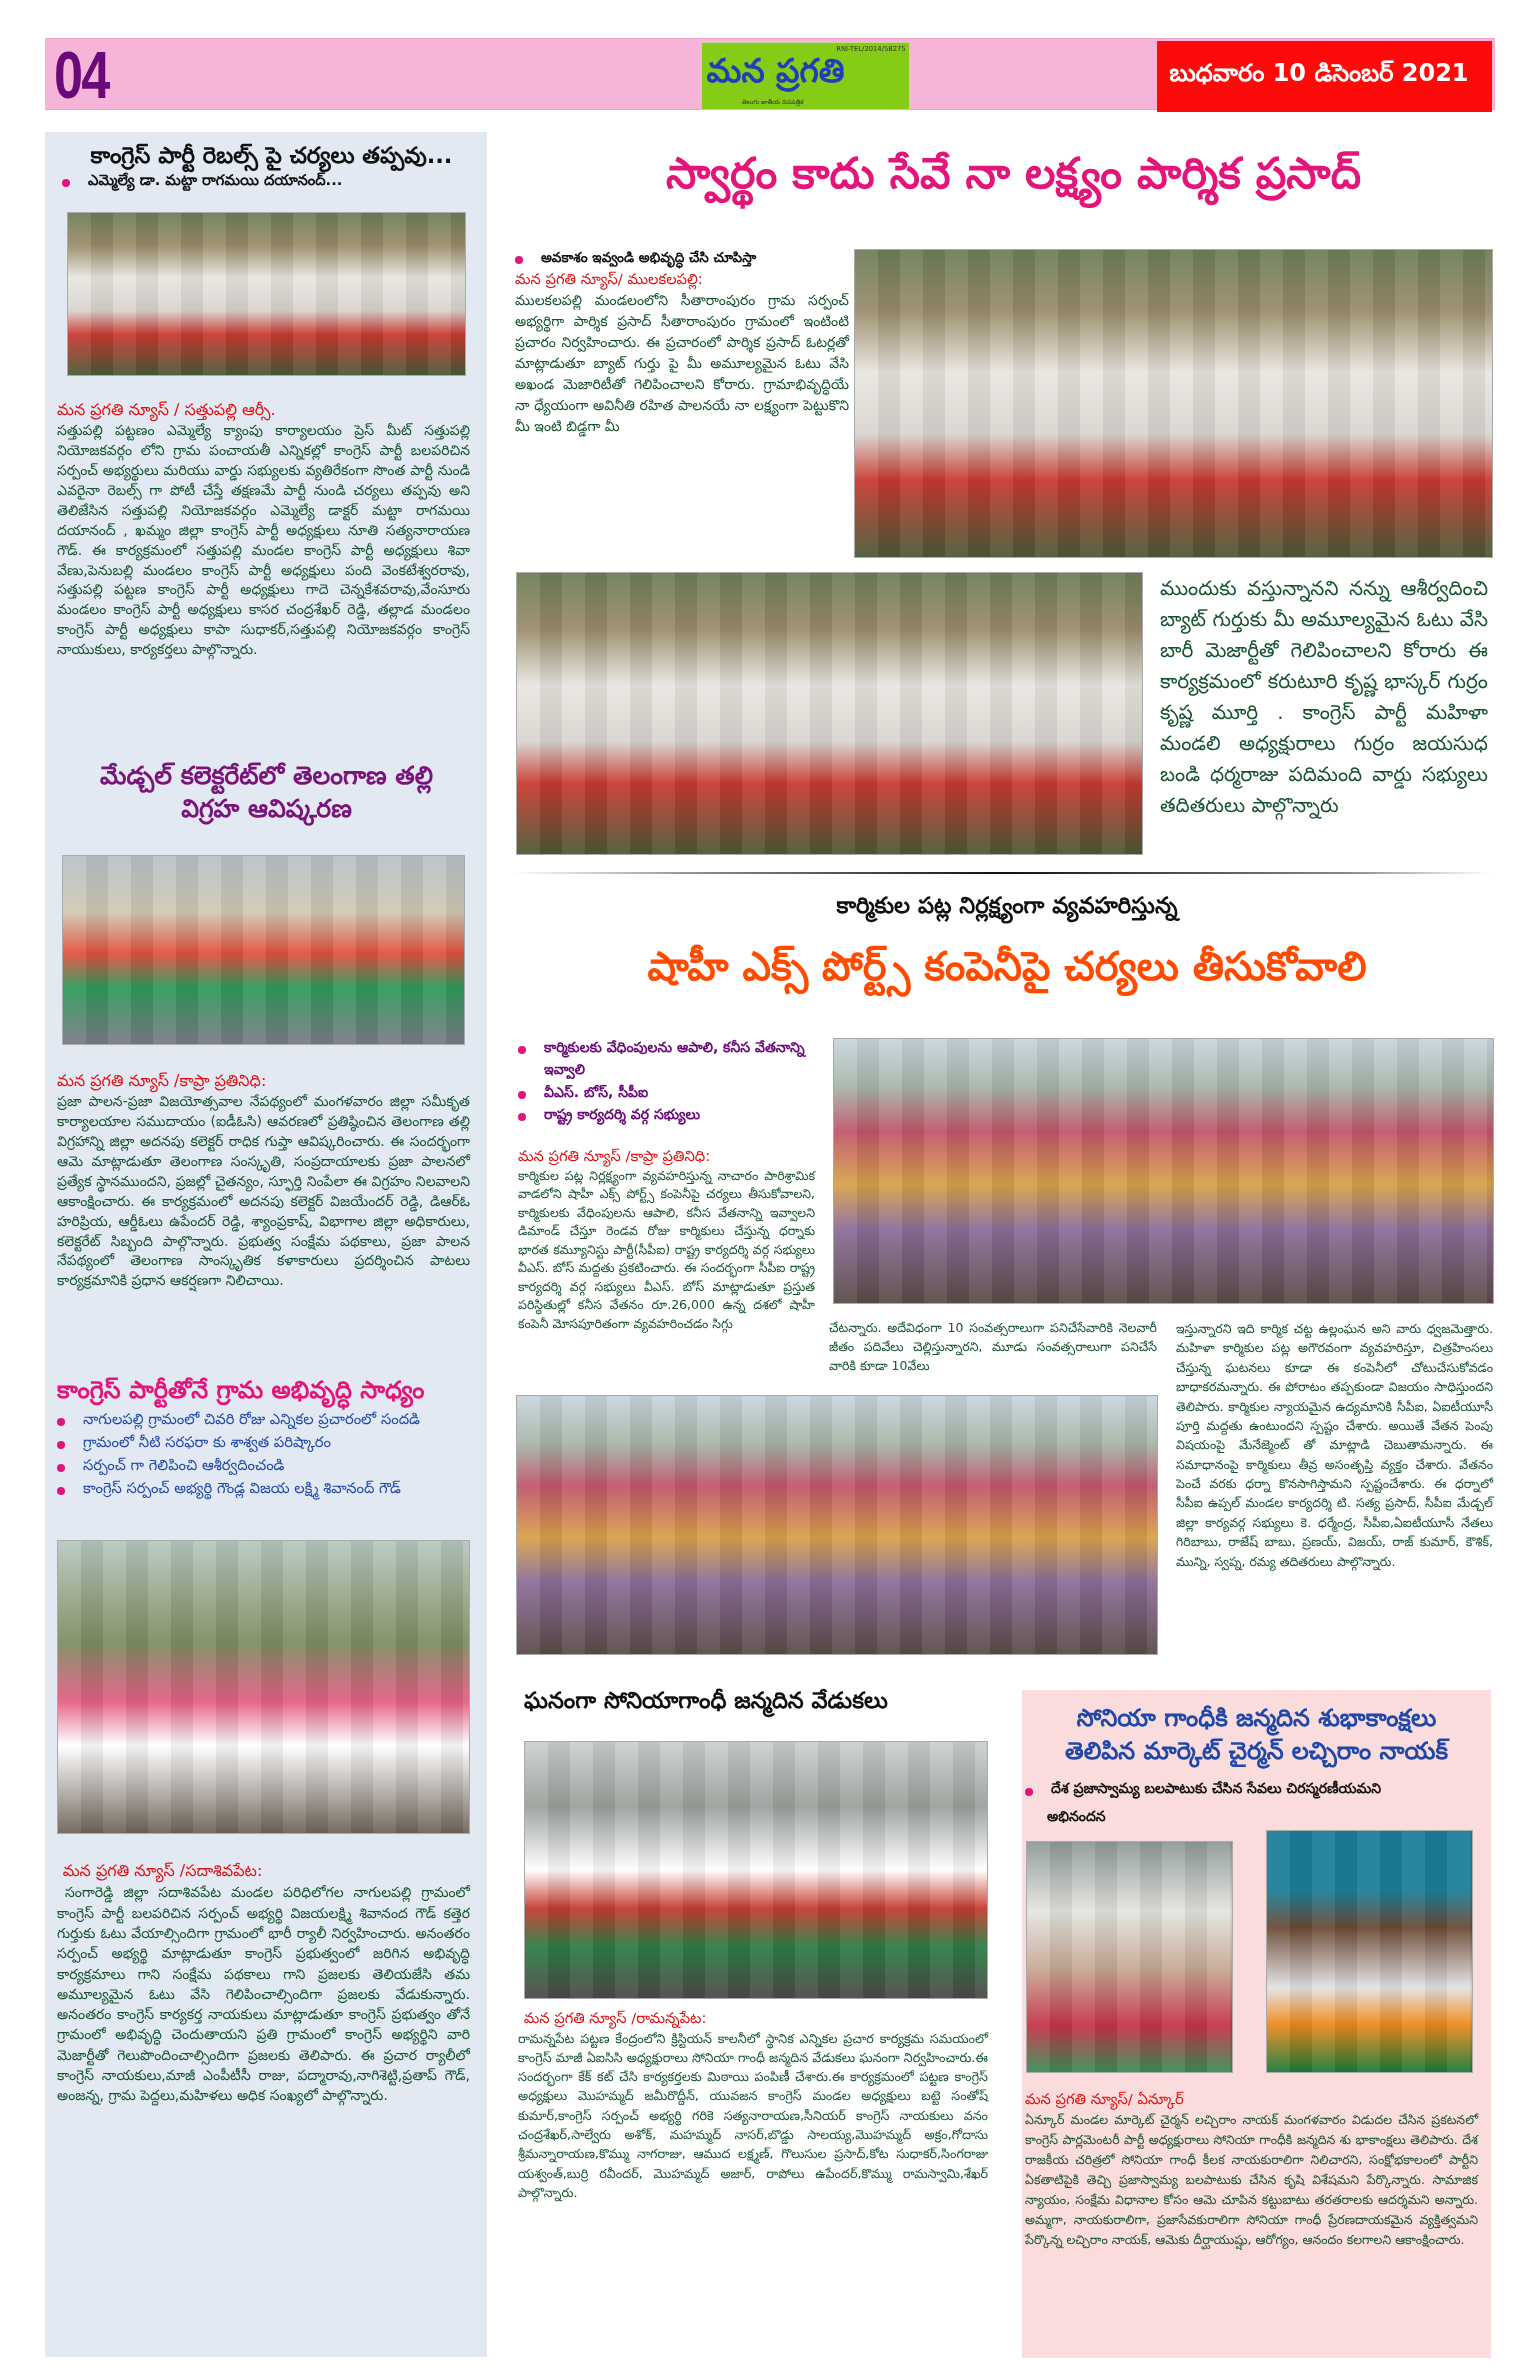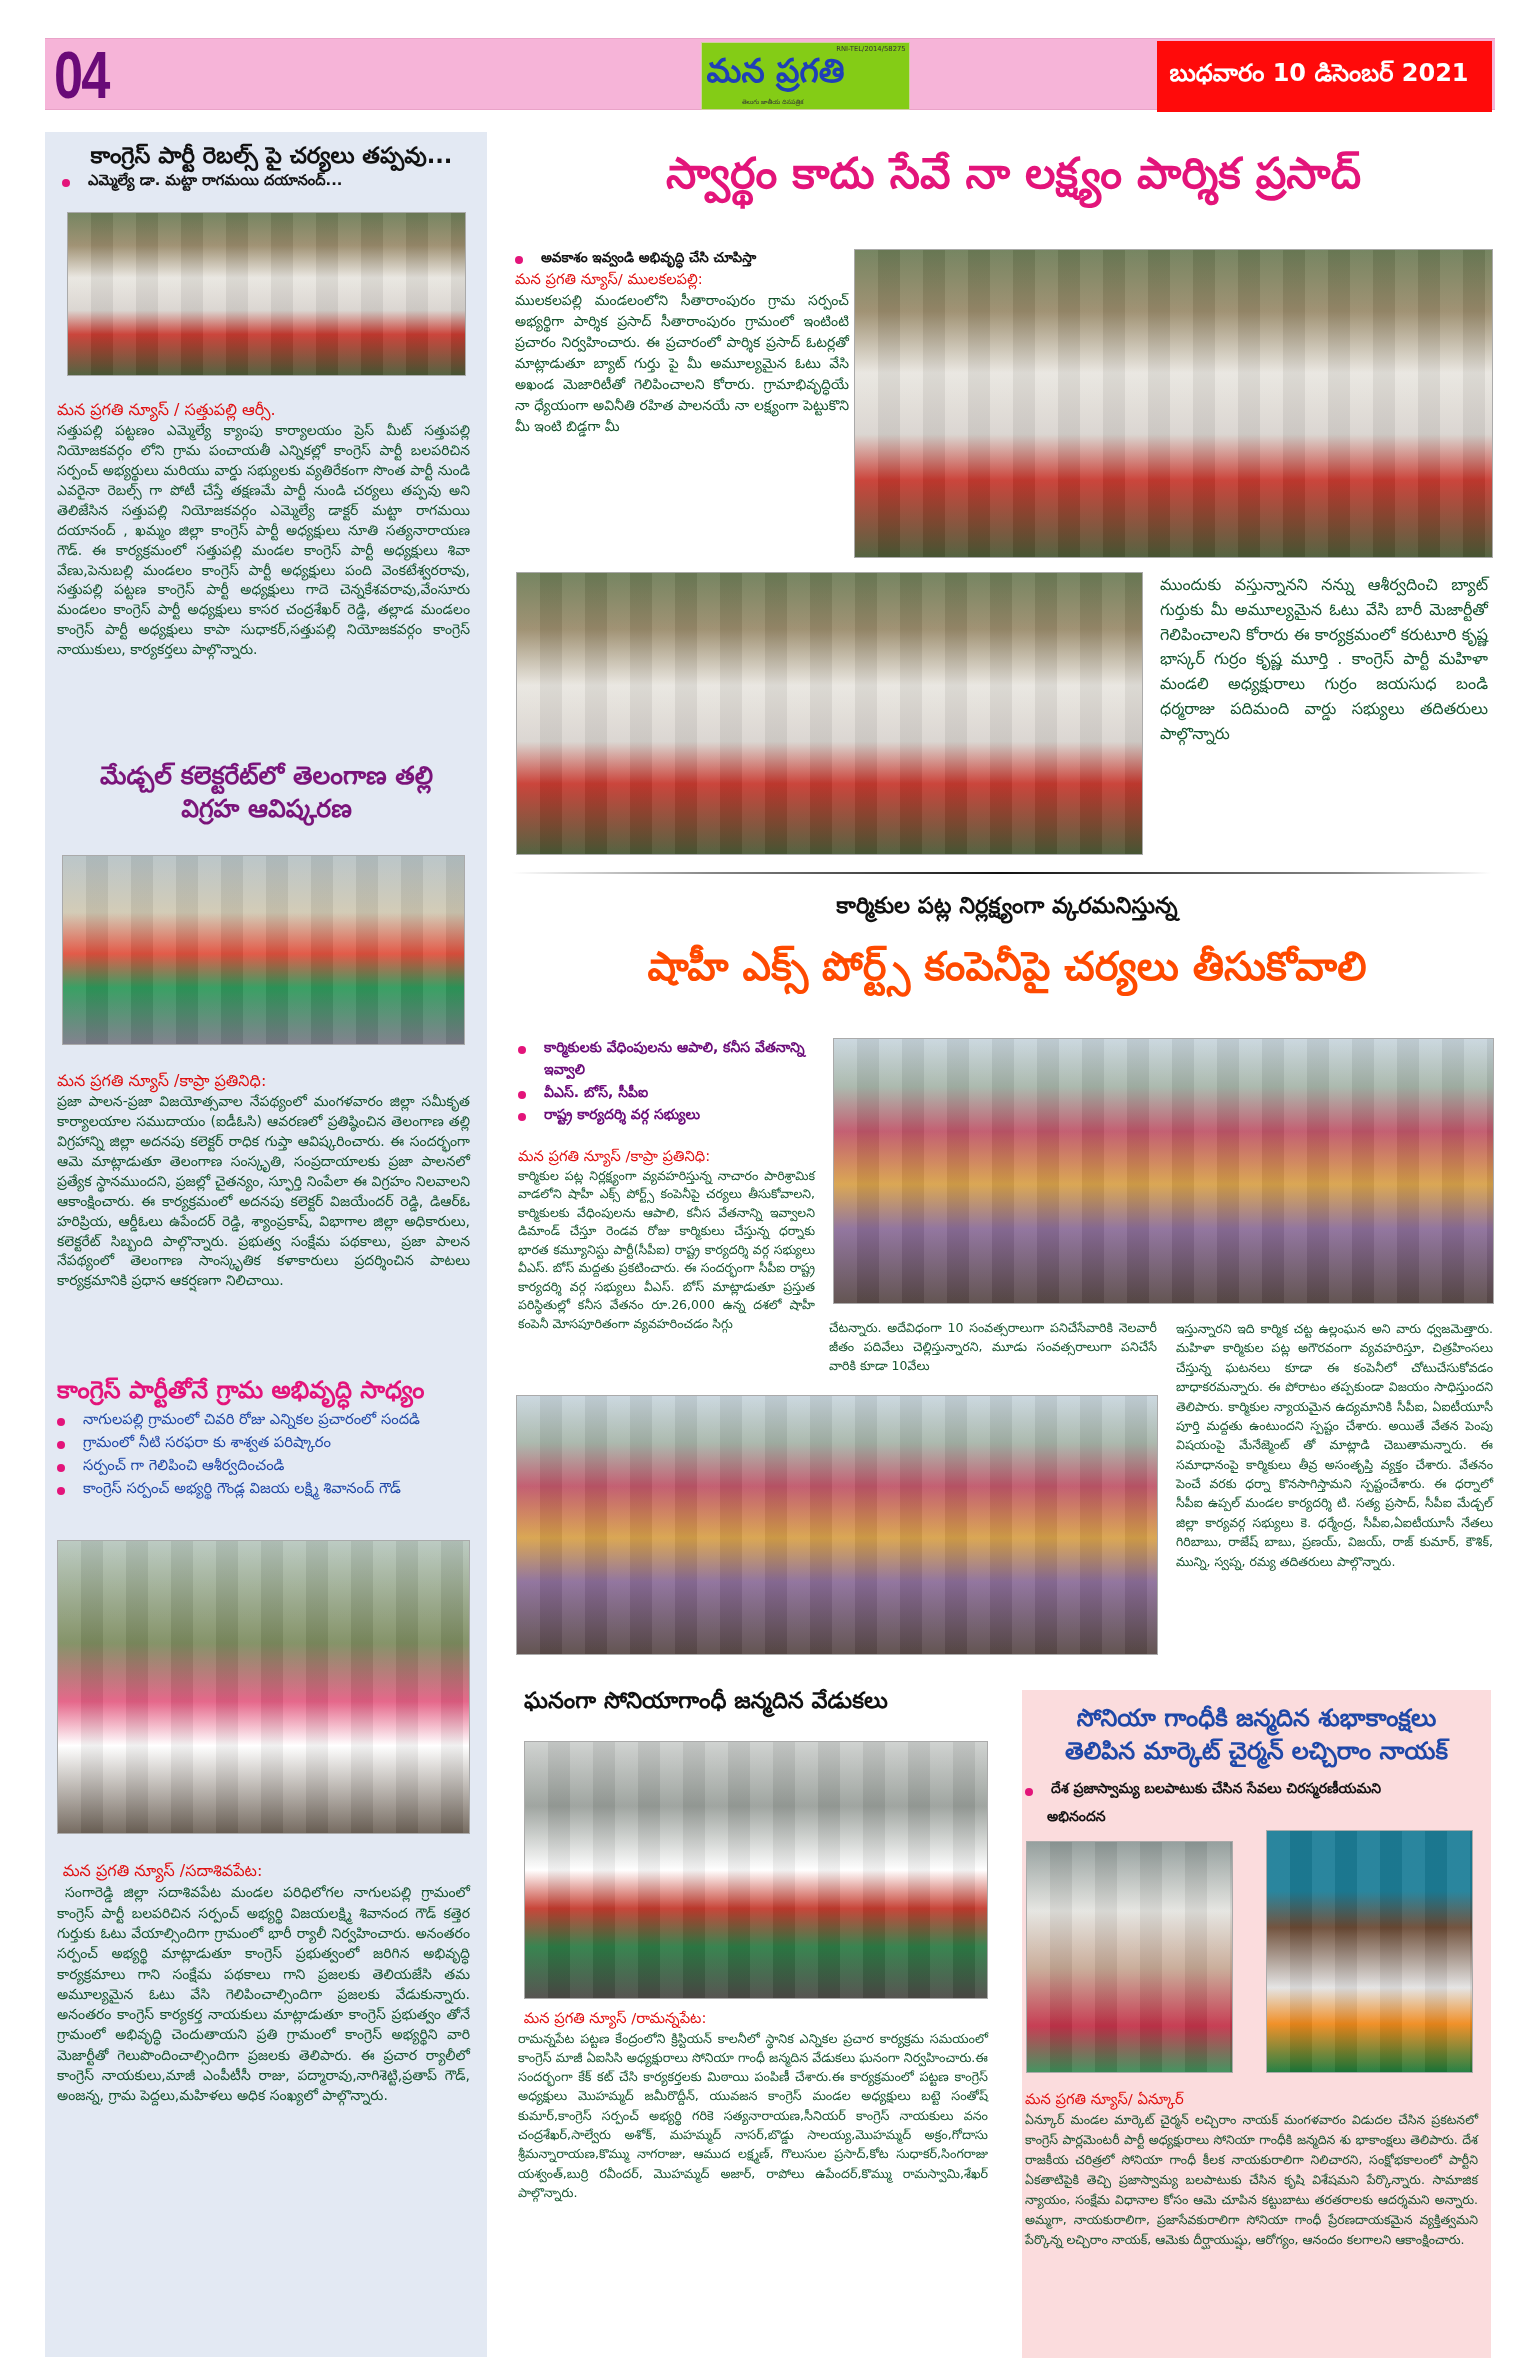--- a/index.html
+++ b/index.html
@@ -111,26 +111,26 @@
   <div class="bullet">
     <span class="dot" style="margin-top:6.8px;"></span>
     <span style="font-size:13.6px; font-weight:700;">అవకాశం ఇవ్వండి అభివృద్ధి చేసి చూపిస్తా</span>
   </div>
   <div class="byline" style="font-size:14.7px;">మన ప్రగతి న్యూస్/ ములకలపల్లి:</div>
   <div class="body-text" style="font-size:14px; line-height:1.5;">ములకలపల్లి మండలంలోని సీతారాంపురం గ్రామ సర్పంచ్ అభ్యర్థిగా పార్శిక ప్రసాద్ సీతారాంపురం గ్రామంలో ఇంటింటి ప్రచారం నిర్వహించారు. ఈ ప్రచారంలో పార్శిక ప్రసాద్ ఓటర్లతో మాట్లాడుతూ బ్యాట్ గుర్తు పై మీ అమూల్యమైన ఓటు వేసి అఖండ మెజారిటీతో గెలిపించాలని కోరారు. గ్రామాభివృద్ధియే నా ధ్యేయంగా అవినీతి రహిత పాలనయే నా లక్ష్యంగా పెట్టుకొని మీ ఇంటి బిడ్డగా మీ</div>
 </div>
 <div class="abs photo photo-group" style="left:854px; top:249px; width:639px; height:309px;"></div>
 <div class="abs photo photo-group" style="left:516px; top:572px; width:627px; height:283px;"></div>
 <div class="abs" style="left:1160px; top:573px; width:328px;">
-  <div class="body-text" style="font-size:16px; line-height:1.55;">ముందుకు వస్తున్నానని నన్ను ఆశీర్వదించి బ్యాట్ గుర్తుకు మీ అమూల్యమైన ఓటు వేసి బారీ మెజార్టీతో గెలిపించాలని కోరారు ఈ కార్యక్రమంలో కరుటూరి కృష్ణ భాస్కర్ గుర్రం కృష్ణ మూర్తి . కాంగ్రెస్ పార్టీ మహిళా మండలి అధ్యక్షురాలు గుర్రం జయసుధ బండి ధర్మరాజు పదిమంది వార్డు సభ్యులు తదితరులు పాల్గొన్నారు</div>
+  <div class="body-text" style="font-size:20px; line-height:1.55;">ముందుకు వస్తున్నానని నన్ను ఆశీర్వదించి బ్యాట్ గుర్తుకు మీ అమూల్యమైన ఓటు వేసి బారీ మెజార్టీతో గెలిపించాలని కోరారు ఈ కార్యక్రమంలో కరుటూరి కృష్ణ భాస్కర్ గుర్రం కృష్ణ మూర్తి . కాంగ్రెస్ పార్టీ మహిళా మండలి అధ్యక్షురాలు గుర్రం జయసుధ బండి ధర్మరాజు పదిమంది వార్డు సభ్యులు తదితరులు పాల్గొన్నారు</div>
 </div>
 
 <div class="abs divider" style="left:512px; top:872px; width:979px; height:2.3px; background:linear-gradient(90deg,#ffffff 0%,#888 20%,#111 50%,#888 85%,#fff 100%);"></div>
 
-<div class="abs headline" style="left:509px; top:892px; width:996px; font-size:22.6px; color:#111; text-align:center;">కార్మికుల పట్ల నిర్లక్ష్యంగా వ్కరమనిస్తున్న</div>
+<div class="abs headline" style="left:509px; top:892px; width:996px; font-size:22.6px; color:#111; text-align:center;">కార్మికుల పట్ల నిర్లక్ష్యంగా వ్యవహరిస్తున్న</div>
 <div class="abs headline" style="left:509px; top:942px; width:996px; font-size:40px; color:#ff4a00; text-align:center;">షాహీ ఎక్స్ పోర్ట్స్ కంపెనీపై చర్యలు తీసుకోవాలి</div>
 
 <div class="abs" style="left:518px; top:1036px; width:317px;">
   <div class="bullet">
       <span class="dot"></span>
       <span style="font-size:14px; font-weight:700; color:#6a0a78; line-height:1.6;">కార్మికులకు వేధింపులను ఆపాలి, కనీస వేతనాన్ని ఇవ్వాలి</span>
     </div>
   <div class="bullet">
       <span class="dot"></span>
       <span style="font-size:14px; font-weight:700; color:#6a0a78; line-height:1.6;">వీఎస్. బోస్, సీపీఐ</span>

